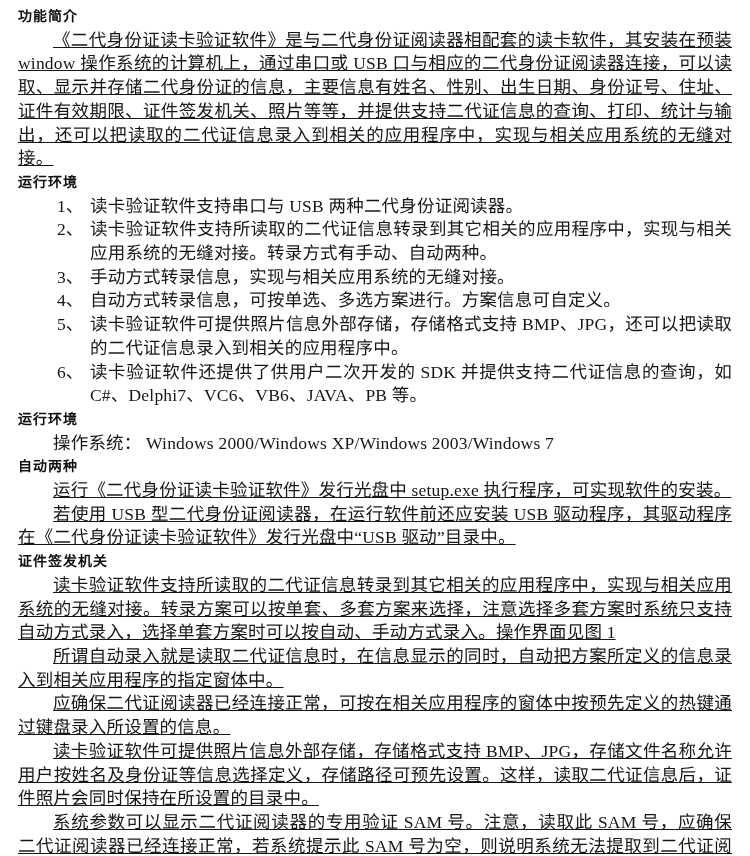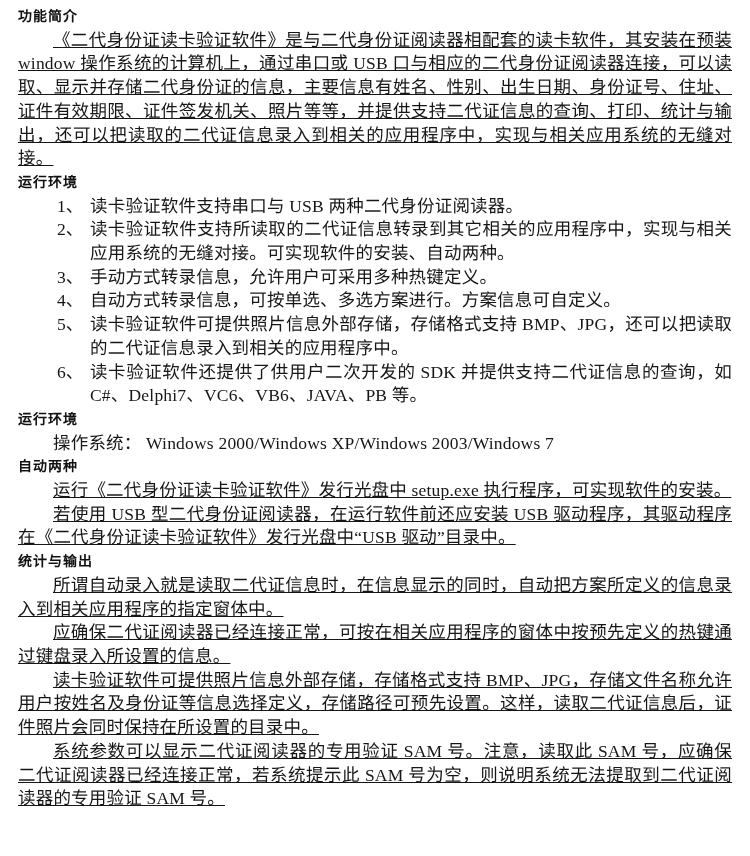--- a/index.html
+++ b/index.html
@@ -68,25 +68,25 @@
         <p class="para">《二代身份证读卡验证软件》是与二代身份证阅读器相配套的读卡软件，其安装在预装 window 操作系统的计算机上，通过串口或 USB 口与相应的二代身份证阅读器连接，可以读取、显示并存储二代身份证的信息，主要信息有姓名、性别、出生日期、身份证号、住址、证件有效期限、证件签发机关、照片等等，并提供支持二代证信息的查询、打印、统计与输出，还可以把读取的二代证信息录入到相关的应用程序中，实现与相关应用系统的无缝对接。</p>
       </div>
       <div class="section">
         <div class="section-heading">运行环境</div>
         <div class="list-item">
           <span class="marker">1、</span>
           <span class="li-text">读卡验证软件支持串口与 USB 两种二代身份证阅读器。</span>
         </div>
         <div class="list-item">
           <span class="marker">2、</span>
-          <span class="li-text">读卡验证软件支持所读取的二代证信息转录到其它相关的应用程序中，实现与相关应用系统的无缝对接。可实现软件的安装、自动两种。</span>
+          <span class="li-text">读卡验证软件支持所读取的二代证信息转录到其它相关的应用程序中，实现与相关应用系统的无缝对接。转录方式有手动、自动两种。</span>
         </div>
         <div class="list-item">
           <span class="marker">3、</span>
-          <span class="li-text">手动方式转录信息，允许用户可采用多种热键定义。</span>
+          <span class="li-text">手动方式转录信息，实现与相关应用系统的无缝对接。</span>
         </div>
         <div class="list-item">
           <span class="marker">4、</span>
           <span class="li-text">自动方式转录信息，可按单选、多选方案进行。方案信息可自定义。</span>
         </div>
         <div class="list-item">
           <span class="marker">5、</span>
           <span class="li-text">读卡验证软件可提供照片信息外部存储，存储格式支持 BMP、JPG，还可以把读取的二代证信息录入到相关的应用程序中。</span>
         </div>
         <div class="list-item">
@@ -97,20 +97,21 @@
       <div class="section">
         <div class="section-heading">运行环境</div>
         <div class="indent-line">操作系统： Windows 2000/Windows XP/Windows 2003/Windows 7</div>
       </div>
       <div class="section">
         <div class="section-heading">自动两种</div>
         <p class="para">运行《二代身份证读卡验证软件》发行光盘中 setup.exe 执行程序，可实现软件的安装。</p>
         <p class="para">若使用 USB 型二代身份证阅读器，在运行软件前还应安装 USB 驱动程序，其驱动程序在《二代身份证读卡验证软件》发行光盘中“USB 驱动”目录中。</p>
       </div>
       <div class="section">
-        <div class="section-heading">统计与输出</div>
+        <div class="section-heading">证件签发机关</div>
+        <p class="para">读卡验证软件支持所读取的二代证信息转录到其它相关的应用程序中，实现与相关应用系统的无缝对接。转录方案可以按单套、多套方案来选择，注意选择多套方案时系统只支持自动方式录入，选择单套方案时可以按自动、手动方式录入。操作界面见图 1</p>
         <p class="para">所谓自动录入就是读取二代证信息时，在信息显示的同时，自动把方案所定义的信息录入到相关应用程序的指定窗体中。</p>
         <p class="para">应确保二代证阅读器已经连接正常，可按在相关应用程序的窗体中按预先定义的热键通过键盘录入所设置的信息。</p>
         <p class="para">读卡验证软件可提供照片信息外部存储，存储格式支持 BMP、JPG，存储文件名称允许用户按姓名及身份证等信息选择定义，存储路径可预先设置。这样，读取二代证信息后，证件照片会同时保持在所设置的目录中。</p>
         <p class="para">系统参数可以显示二代证阅读器的专用验证 SAM 号。注意，读取此 SAM 号，应确保二代证阅读器已经连接正常，若系统提示此 SAM 号为空，则说明系统无法提取到二代证阅读器的专用验证 SAM 号。</p>
       </div>
     </div>
 </div>
 
 </body></html>

